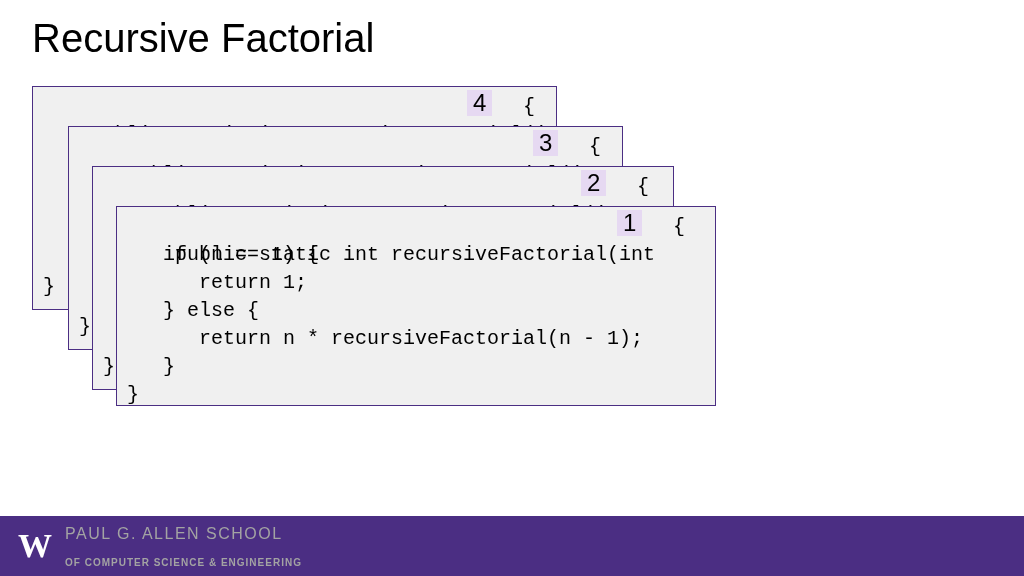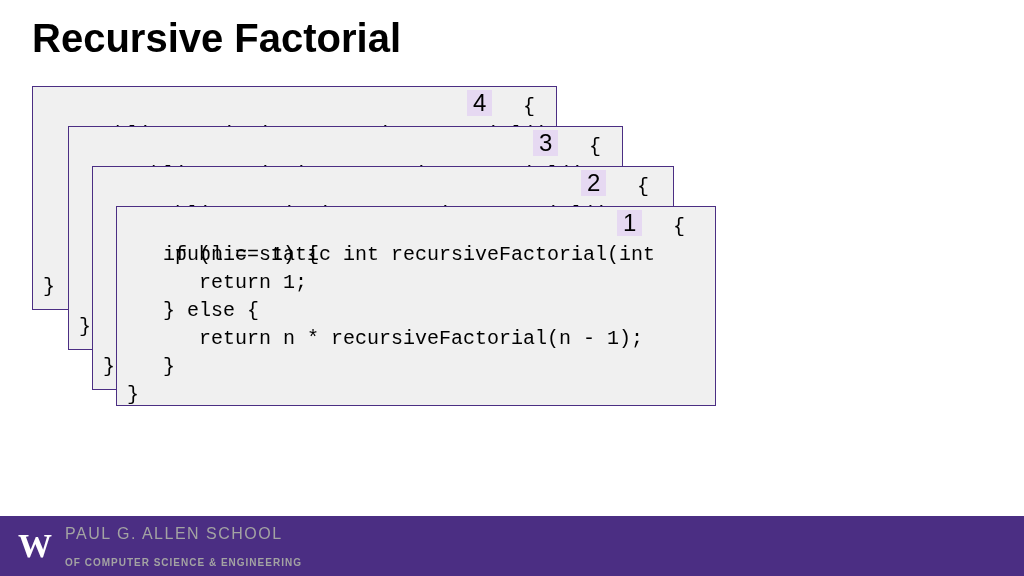--- a/index.html
+++ b/index.html
@@ -9,21 +9,21 @@
     background: #ffffff;
     position: relative;
     overflow: hidden;
     font-family: Arial, Helvetica, sans-serif;
   }
   .title {
     position: absolute;
     top: 16px;
     left: 32px;
     font-size: 40px;
-    font-weight: 700;
+    font-weight: 400;
     color: #000;
   }
   .stack {
     position: absolute;
     top: 86px;
     left: 32px;
   }
   .frame {
     position: absolute;
     background: #f0f0f0;

